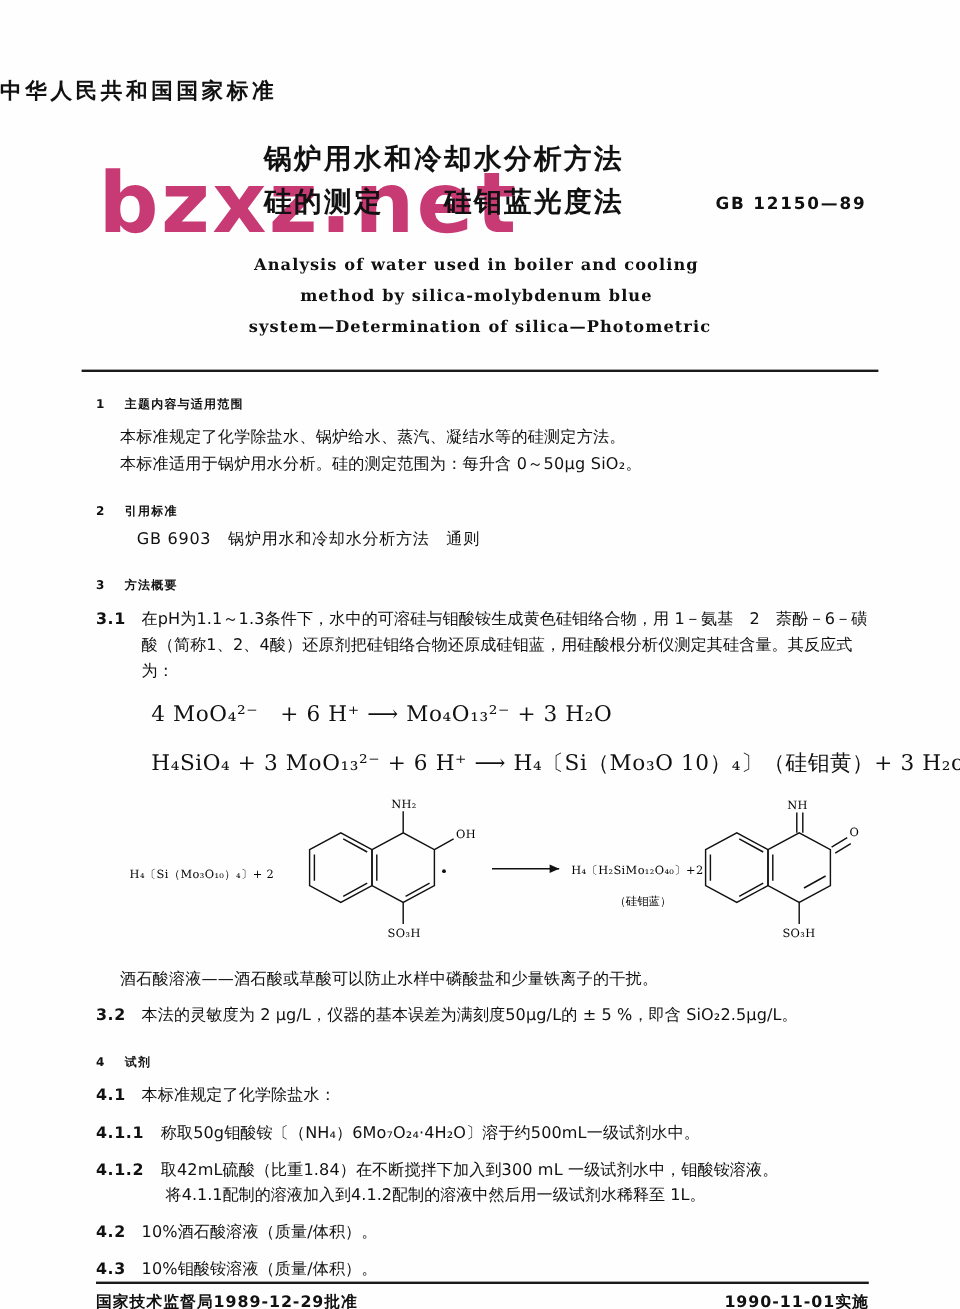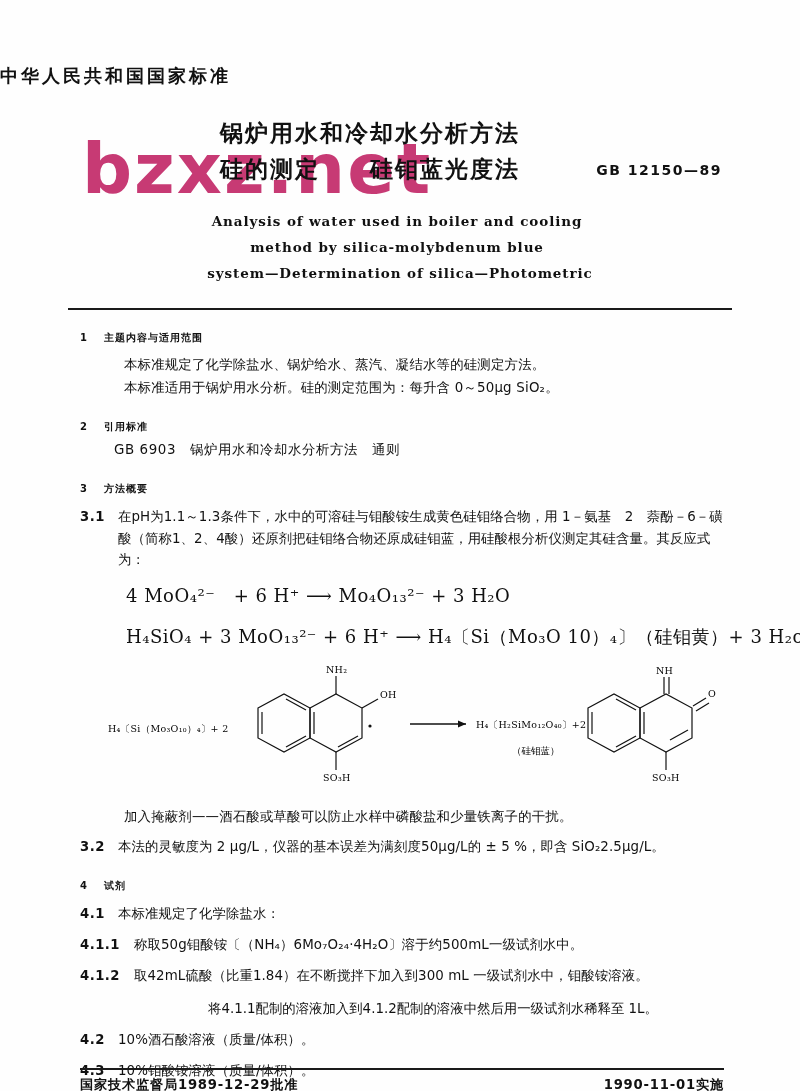--- a/index.html
+++ b/index.html
@@ -86,38 +86,38 @@
   }
   .sec-head {
     font-weight: bold;
     margin-top: 20px;
     font-size: 10px;
     letter-spacing: 1px;
   }
   .sec-head .num { display: inline-block; width: 24px; }
   .para {
     margin-top: 8px;
-    margin-left: 44px;
+    margin-left: 20px;
     letter-spacing: 0.2px;
   }
   .para.tight { margin-top: 1px; }
   .ref-line { margin-top: 4px; margin-left: 34px; letter-spacing: 0.6px; }
 
   .clause { margin-top: 9px; display: flex; align-items: flex-start; }
   .clause .cn {
     font-weight: bold;
     flex: 0 0 auto;
     min-width: 30px;
     margin-right: 8px;
     font-size: 13.2px;
     letter-spacing: 0.5px;
   }
   .clause .cn.wide { min-width: 46px; }
   .clause .ctext { flex: 1 1 auto; letter-spacing: 0.1px; }
-  .cont-line { margin-left: 58px; margin-top: 12px; text-align: center; }
+  .cont-line { margin-left: 58px; margin-top: 0px; }
 
   .eqn {
     margin-left: 46px;
     margin-top: 8px;
     font-family: "DejaVu Serif", serif;
     font-size: 18px;
     line-height: 1.85;
     letter-spacing: 0.5px;
     white-space: nowrap;
   }
@@ -250,21 +250,21 @@
             <line x1="613" y1="46" x2="626" y2="38"></line>
             <line x1="616" y1="51" x2="629" y2="43"></line>
             <line x1="586" y1="92" x2="586" y2="110"></line>
           </g>
           <text class="mol-label" id="svg-right-nh" x="576" y="14">NH</text>
           <text class="mol-label" id="svg-right-o" x="628" y="37">O</text>
           <text class="mol-label" id="svg-right-so3h" x="572" y="121">SO₃H</text>
         </svg>
       </div>
 
-      <div class="para">加入掩蔽剂——酒石酸或草酸可以防止水样中磷酸盐和少量铁离子的干扰。</div>
+      <div class="para">酒石酸溶液——酒石酸或草酸可以防止水样中磷酸盐和少量铁离子的干扰。</div>
 
       <div class="clause">
         <span class="cn">3.2</span>
         <span class="ctext">本法的灵敏度为 2 μg/L，仪器的基本误差为满刻度50μg/L的 ± 5 %，即含 SiO₂2.5μg/L。</span>
       </div>
 
       <div class="sec-head">
         <span class="num">4</span><span>试剂</span>
       </div>
 

